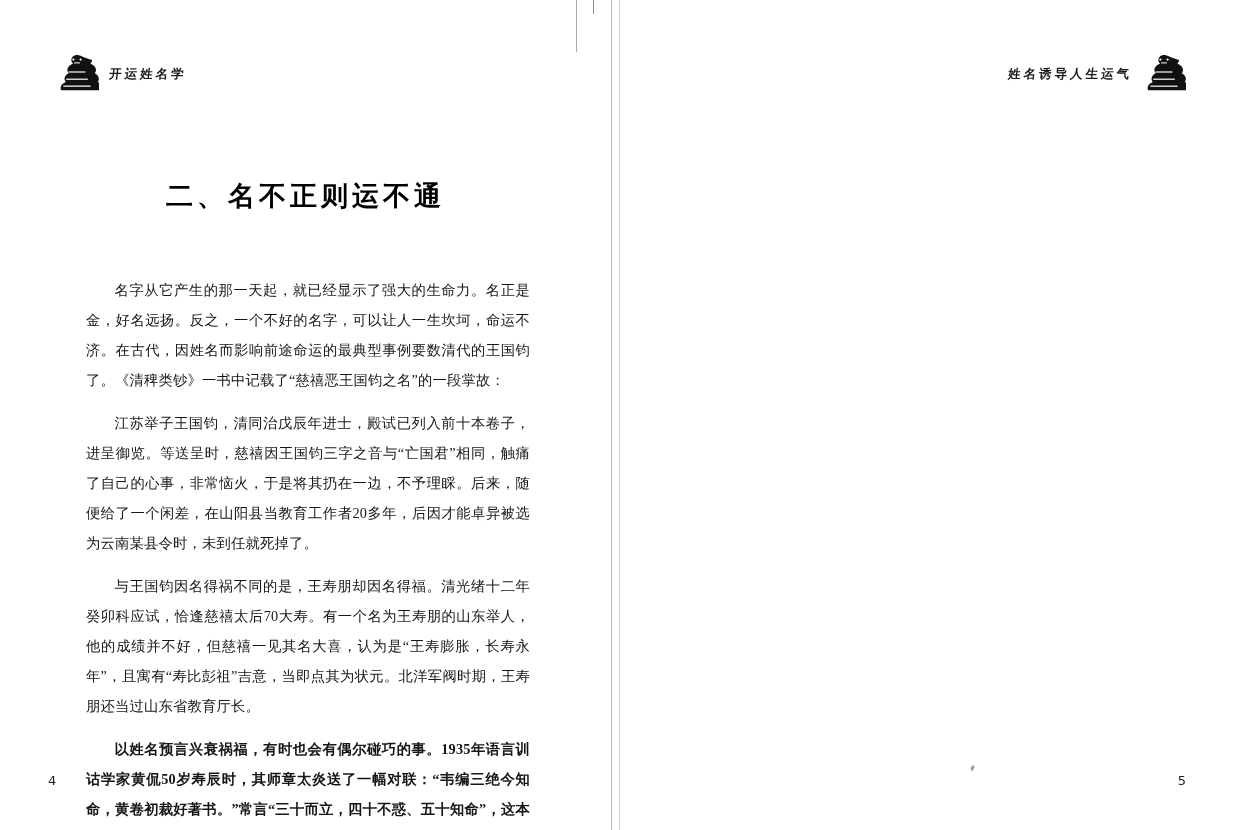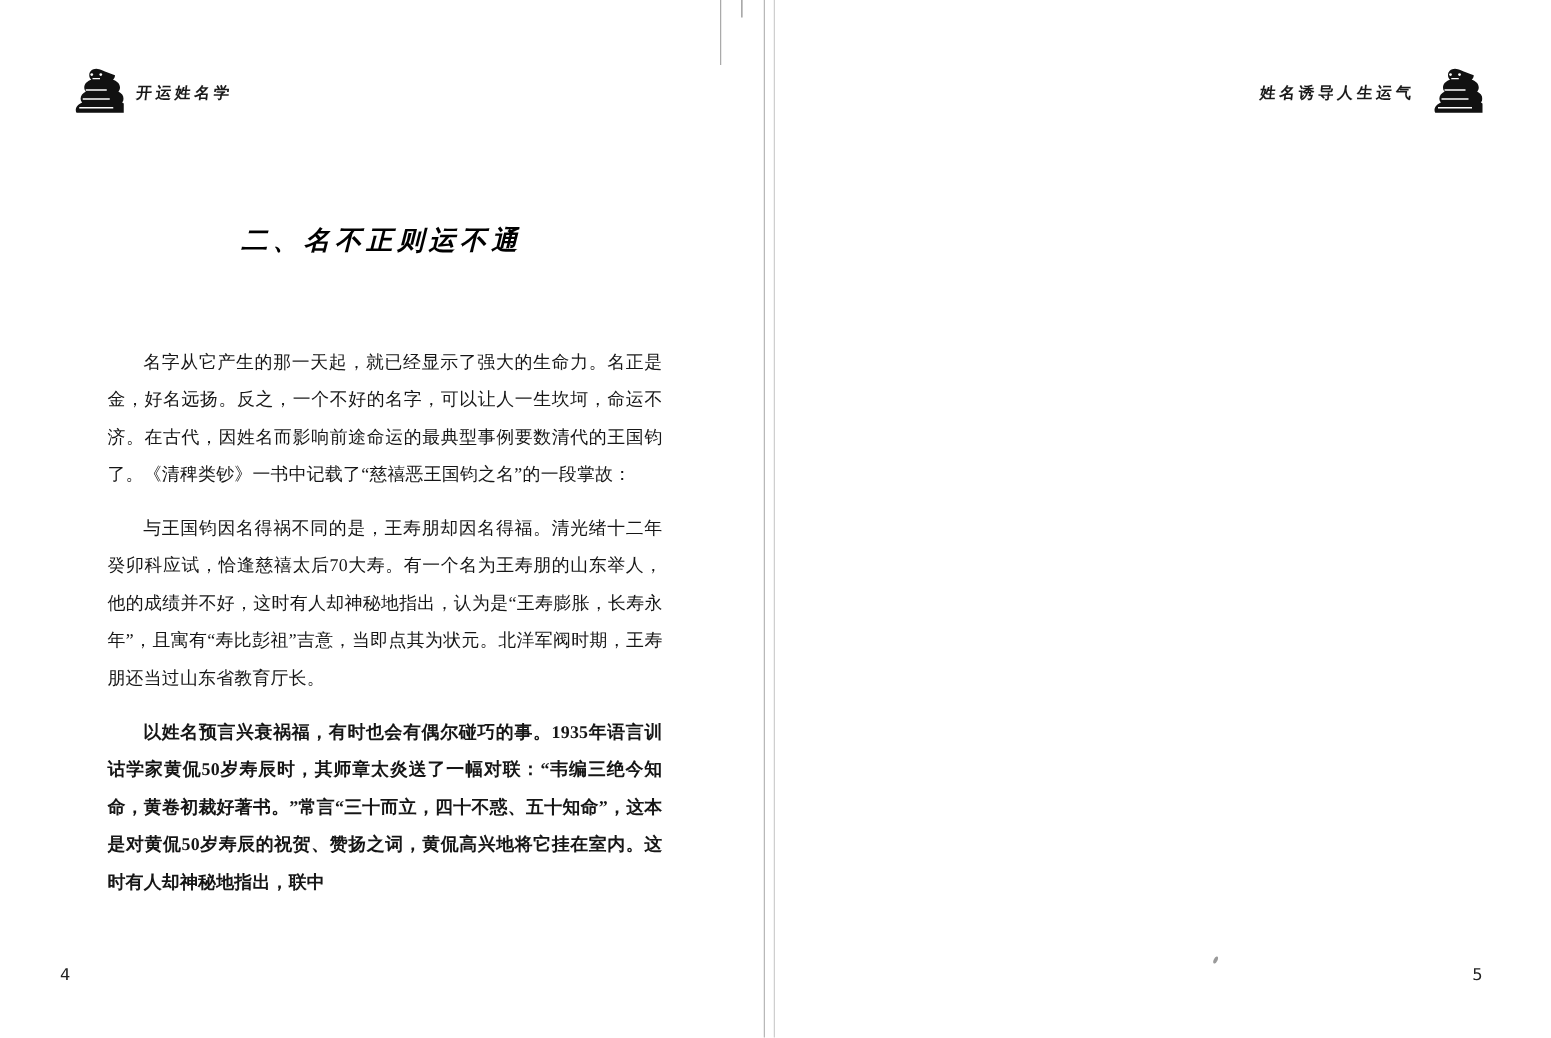--- a/index.html
+++ b/index.html
@@ -81,26 +81,25 @@
     transform: skewX(-6deg);
   }
 
   
   .chapter-title {
     position: absolute;
     top: 178px;
     left: 0;
     width: 611px;
     text-align: center;
-    font-size: 21px;
+    font-size: 27px;
     font-weight: bold;
     letter-spacing: 4px;
     font-family: "DejaVu Sans", "Liberation Sans", sans-serif;
     color: #000;
-    font-style: italic;
   }
 
   .body-col {
     position: absolute;
     font-size: 14.3px;
     line-height: 30px;
     text-align: justify;
     text-justify: inter-ideograph;
     color: #161616;
     letter-spacing: 0.2px;
@@ -164,21 +163,22 @@
           </g>
         </svg>
       </span>
       <span class="runhead-title">开运姓名学</span>
     </div>
 
     <div class="chapter-title">二、名不正则运不通</div>
 
     <div class="body-col body-left">
       <p>名字从它产生的那一天起，就已经显示了强大的生命力。名正是金，好名远扬。反之，一个不好的名字，可以让人一生坎坷，命运不济。在古代，因姓名而影响前途命运的最典型事例要数清代的王国钧了。《清稗类钞》一书中记载了“慈禧恶王国钧之名”的一段掌故：</p>
-      <p>与王国钧因名得祸不同的是，王寿朋却因名得福。清光绪十二年癸卯科应试，恰逢慈禧太后70大寿。有一个名为王寿朋的山东举人，他的成绩并不好，这时有人却神秘地指出，认为是“王寿膨胀，长寿永年”，且寓有“寿比彭祖”吉意，当即点其为状元。北洋军阀时期，王寿朋还当过山东省教育厅长。</p>
+      <p>江苏举子王国钧，清同治戊辰年进士，殿试已列入前十本卷子，进呈御览。等送呈时，慈禧因王国钧三字之音与“亡国君”相同，触痛了自己的心事，非常恼火，于是将其扔在一边，不予理睬。后来，随便给了一个闲差，在山阳县当教育工作者20多年，后因才能卓异被选为云南某县令时，未到任就死掉了。</p>
+      <p>与王国钧因名得祸不同的是，王寿朋却因名得福。清光绪十二年癸卯科应试，恰逢慈禧太后70大寿。有一个名为王寿朋的山东举人，他的成绩并不好，但慈禧一见其名大喜，认为是“王寿膨胀，长寿永年”，且寓有“寿比彭祖”吉意，当即点其为状元。北洋军阀时期，王寿朋还当过山东省教育厅长。</p>
       <p class="strong-run">以姓名预言兴衰祸福，有时也会有偶尔碰巧的事。1935年语言训诂学家黄侃50岁寿辰时，其师章太炎送了一幅对联：“韦编三绝今知命，黄卷初裁好著书。”常言“三十而立，四十不惑、五十知命”，这本是对黄侃50岁寿辰的祝贺、赞扬之词，黄侃高兴地将它挂在室内。这时有人却神秘地指出，联中</p>
     </div>
 
     <div class="folio folio-left">4</div>
 
     <div class="edge-mark" style="left:576px; top:0; width:1px; height:52px; background:#aaa;"></div>
   </div>
 
   <div class="page page-right">
 

